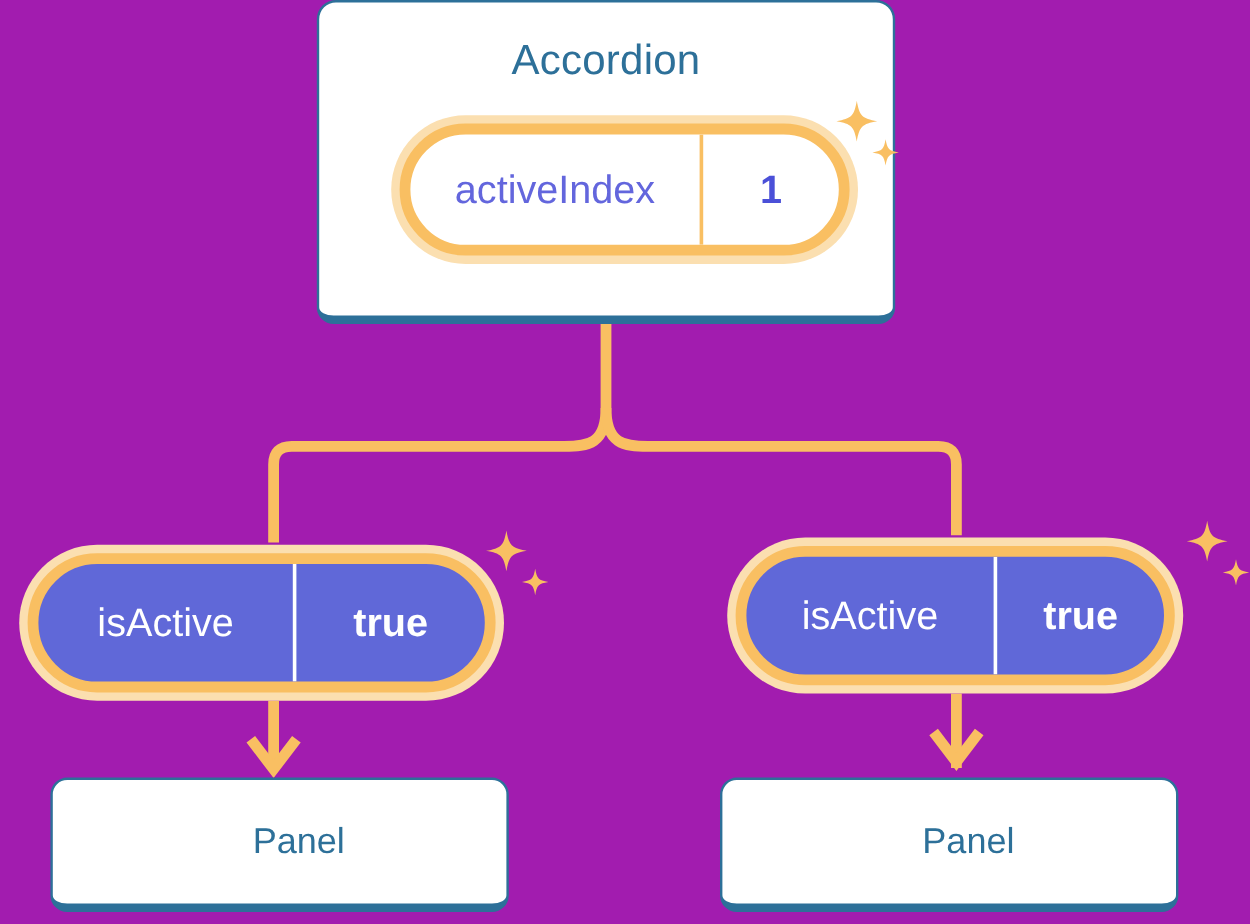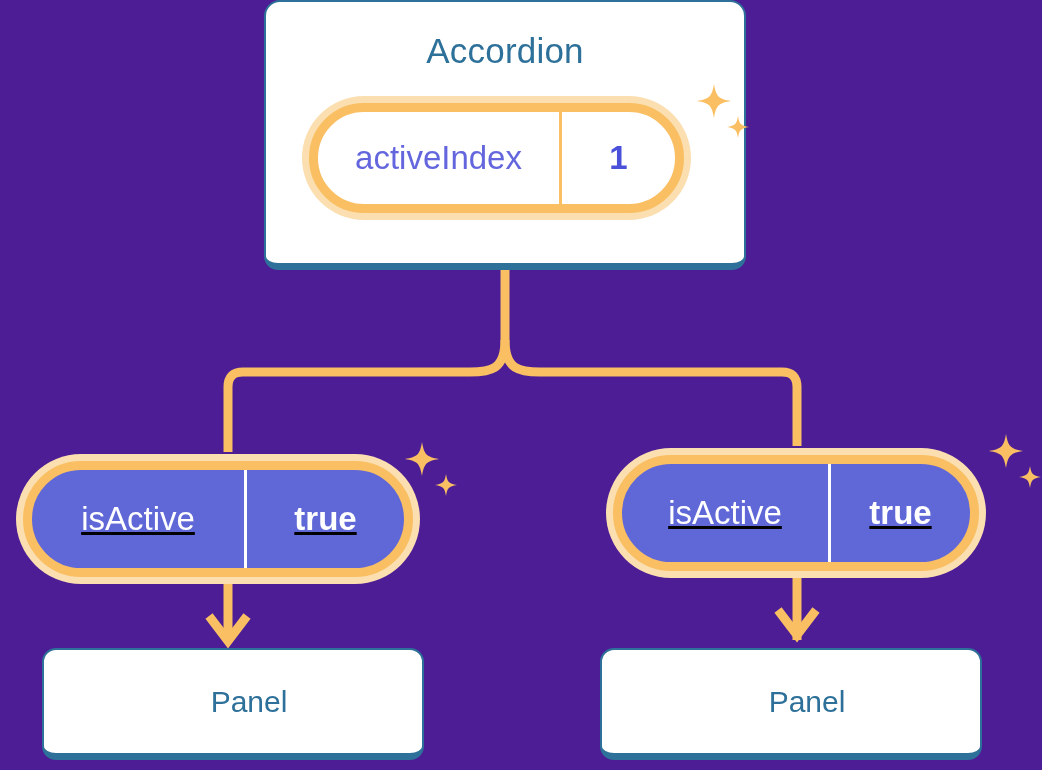--- a/index.html
+++ b/index.html
@@ -12,21 +12,21 @@
     height: 770px;
     overflow: hidden;
     font-family: "Liberation Sans", sans-serif;
     -webkit-font-smoothing: antialiased;
   }
 
   #stage {
     position: relative;
     width: 1042px;
     height: 770px;
-    background: #4c1d95;
+    background: #a21caf;
   }
 
   
   #connectors {
     position: absolute;
     left: 0;
     top: 0;
     width: 1042px;
     height: 770px;
     z-index: 1;
@@ -104,21 +104,21 @@
   .pill-cell {
     display: flex;
     align-items: center;
     justify-content: center;
     box-sizing: border-box;
     white-space: nowrap;
   }
 
   
   #accordion-pill {
-    left: 302px;
+    left: 326px;
     top: 96px;
     width: 389px;
     height: 124px;
   }
   #accordion-pill .pill-inner { background: #ffffff; }
   #accordion-pill .pill-key {
     flex: 0 0 244px;
     color: #6366dd;
     font-size: 33px;
     font-weight: 400;
@@ -128,21 +128,20 @@
     flex: 1 1 auto;
     color: #4b50d8;
     font-size: 33px;
     font-weight: 700;
   }
 
   
   .state-pill .pill-inner {
     background: #6068d8;
     border-color: #f9bf62;
-    text-decoration: underline;
   }
   .state-pill .pill-key {
     color: #ffffff;
     font-size: 33px;
     font-weight: 400;
     border-right: 3px solid #ffffff;
   }
   .state-pill .pill-val {
     color: #ffffff;
     font-size: 33px;

